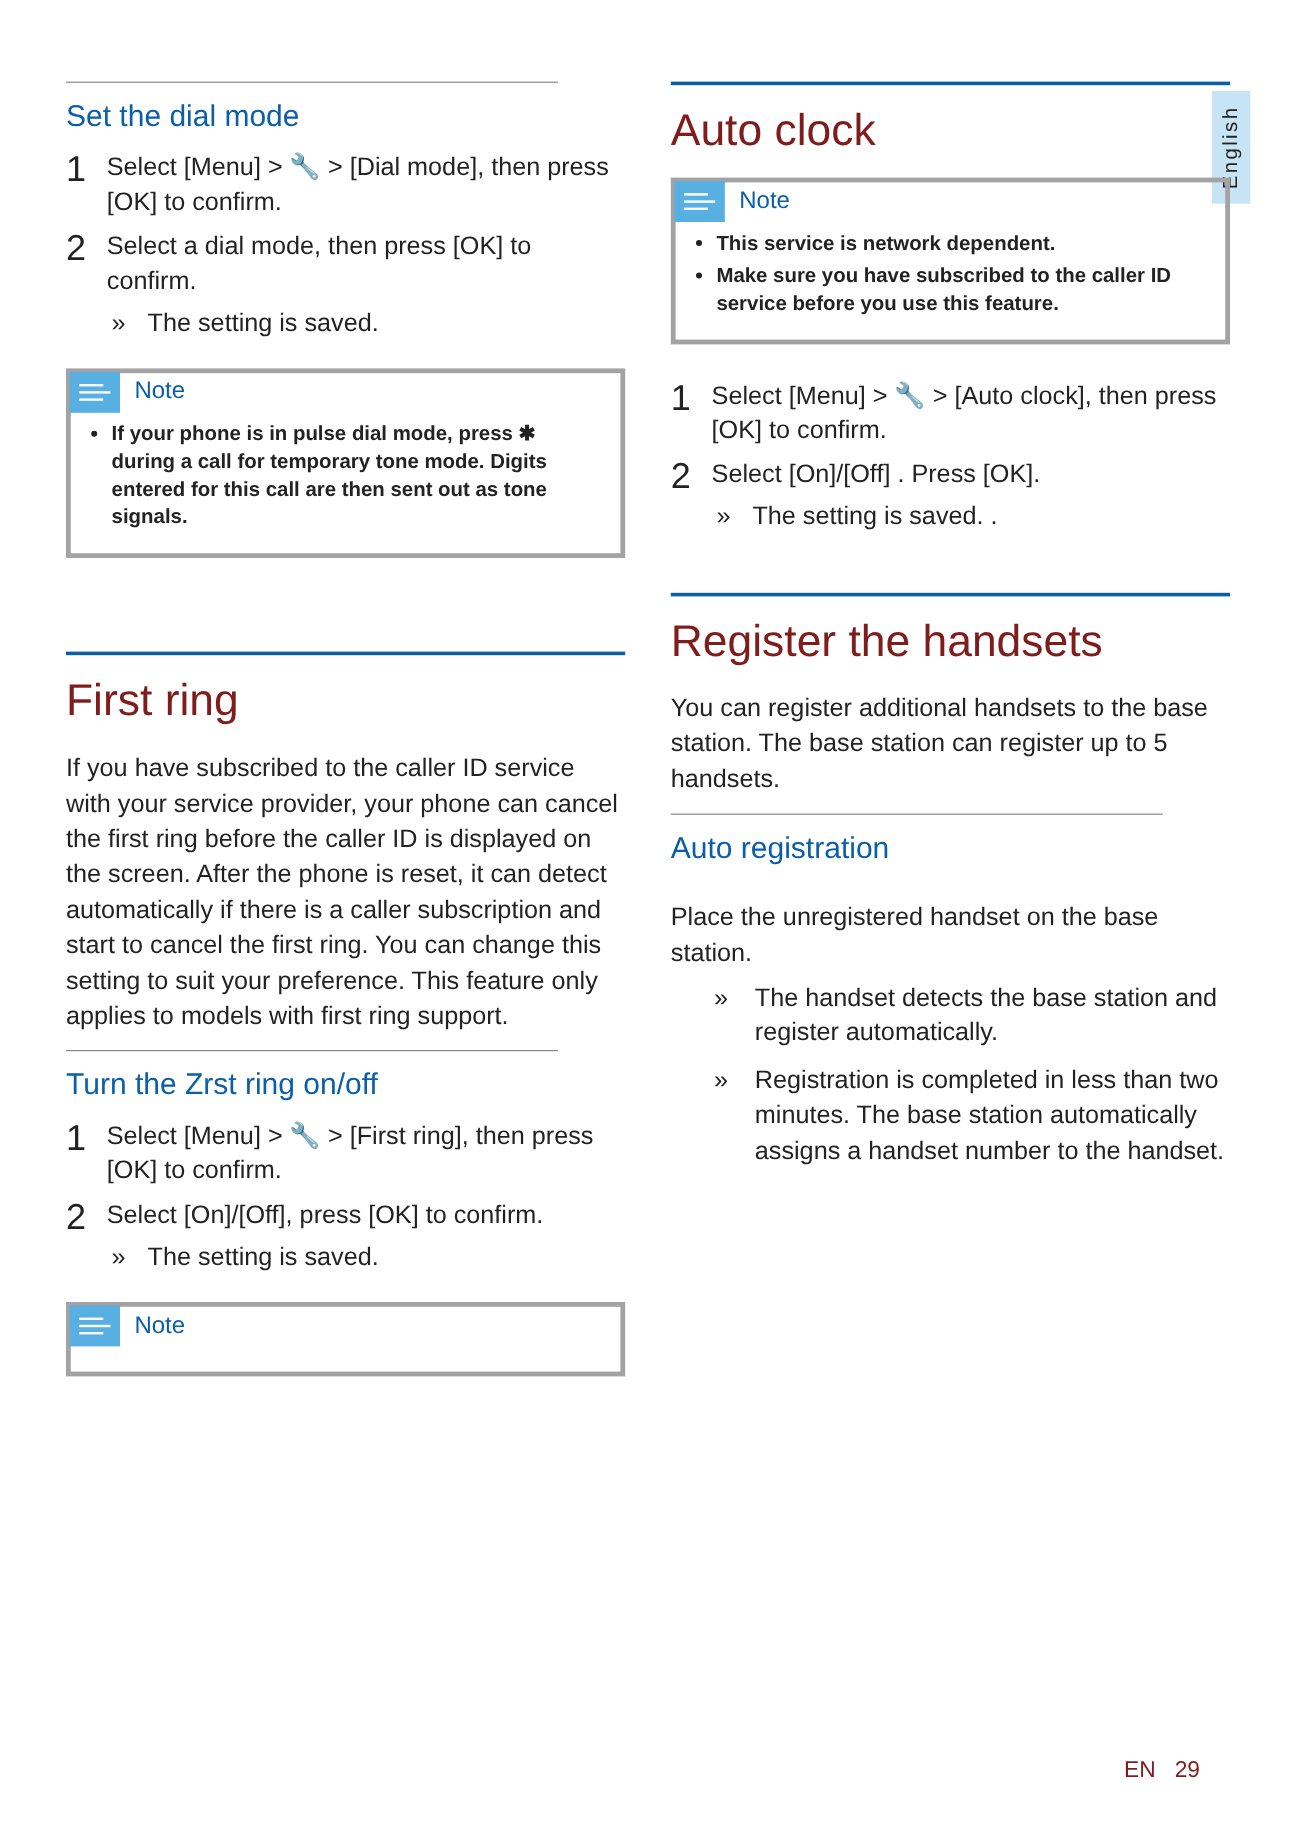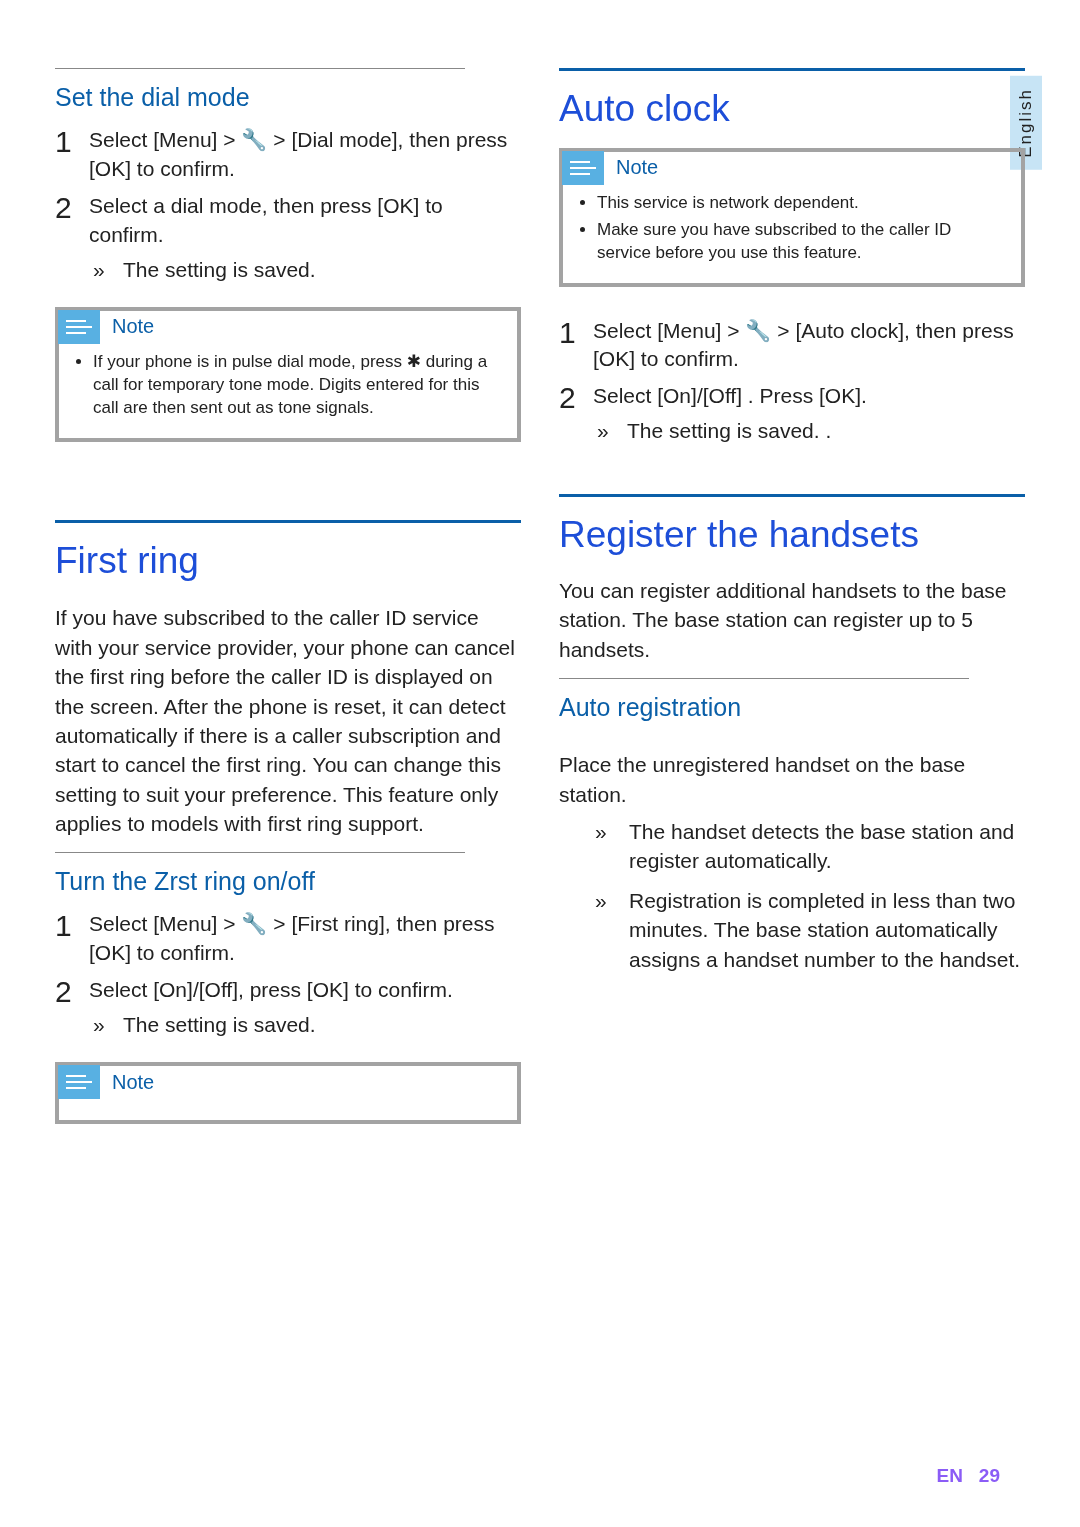--- a/index.html
+++ b/index.html
@@ -10,42 +10,42 @@
     height: 1527px;
     padding: 60px 55px 50px 55px;
     color: #222;
     position: relative;
   }
   .columns { display: flex; gap: 38px; justify-content: center; }
   .col { flex: 1; }
   .h-rule-sub { border-top: 1.5px solid #888; margin: 8px 0 14px; width: 410px; }
   .h-rule-main { border-top: 3px solid #0a5fa8; margin: 8px 0 18px; }
   .subheading { color: #0a5fa8; font-size: 25px; font-weight: 400; margin-top: 4px; }
-  .main-heading { color: #1d4ed8; font-size: 37px; font-weight: 400; line-height: 1.1; }
+  .main-heading { color: #7f1d1d; font-size: 37px; font-weight: 400; line-height: 1.1; }
   .mini-heading { color: #0a5fa8; font-size: 25px; font-weight: 400; }
   ol.steps { list-style: none; margin: 14px 0 22px 0; }
   ol.steps > li { display: flex; align-items: flex-start; margin-bottom: 8px; font-size: 21px; line-height: 1.38; }
   ol.steps .num { font-size: 30px; font-weight: 400; width: 34px; flex-shrink: 0; line-height: 1.05; }
   ol.steps .body { flex: 1; }
   .result { display: flex; align-items: flex-start; margin: 6px 0 0 4px; font-size: 21px; }
   .result-arrow { width: 30px; flex-shrink: 0; }
   .para { font-size: 21px; line-height: 1.4; margin-bottom: 14px; }
   .note-box { border: 4px solid #a3a3a3; margin: 20px 0 30px; position: relative; padding: 40px 14px 14px 14px; font-size: 17px; line-height: 1.35; }
   .note-header { position: absolute; top: -1px; left: -1px; display: flex; align-items: center; }
   .note-icon { width: 42px; height: 34px; background: #58b0e2; display: flex; flex-direction: column; justify-content: center; padding-left: 8px; gap: 4px; }
   .note-icon div { height: 2px; background: #fff; }
   .note-icon div:nth-child(1){ width: 20px;} .note-icon div:nth-child(2){ width: 26px;} .note-icon div:nth-child(3){ width: 20px;}
   .note-label { color: #0a5fa8; font-size: 20px; padding-left: 12px; }
   .note-box ul { list-style: disc; padding-left: 20px; }
-  .note-box li { margin-bottom: 4px; }
+  .note-box li { margin-bottom: 4px; font-weight: bold; }
   .bullets { list-style: none; margin: 8px 0 0 36px; font-size: 21px; line-height: 1.4; }
   .bullets li { display: flex; margin-bottom: 10px; }
   .bullets .result-arrow { width: 34px; flex-shrink: 0; }
   .lang-tab { position: absolute; right: 38px; top: 76px; background: #c7e4f5; padding: 12px 6px 12px 6px; font-size: 17px; writing-mode: vertical-rl; transform: rotate(180deg); letter-spacing: 2px; }
-  .footer { position: absolute; bottom: 40px; right: 80px; font-size: 19px; color: #8b5cf6; font-weight: bold; }
+  .footer { position: absolute; bottom: 40px; right: 80px; font-size: 19px; color: #7f1d1d; }
 </style>
 </head>
 <body>
 
 <div class="lang-tab">English</div>
 
 <div class="columns">
 
   <div class="col">
     <div class="h-rule-sub"></div>

